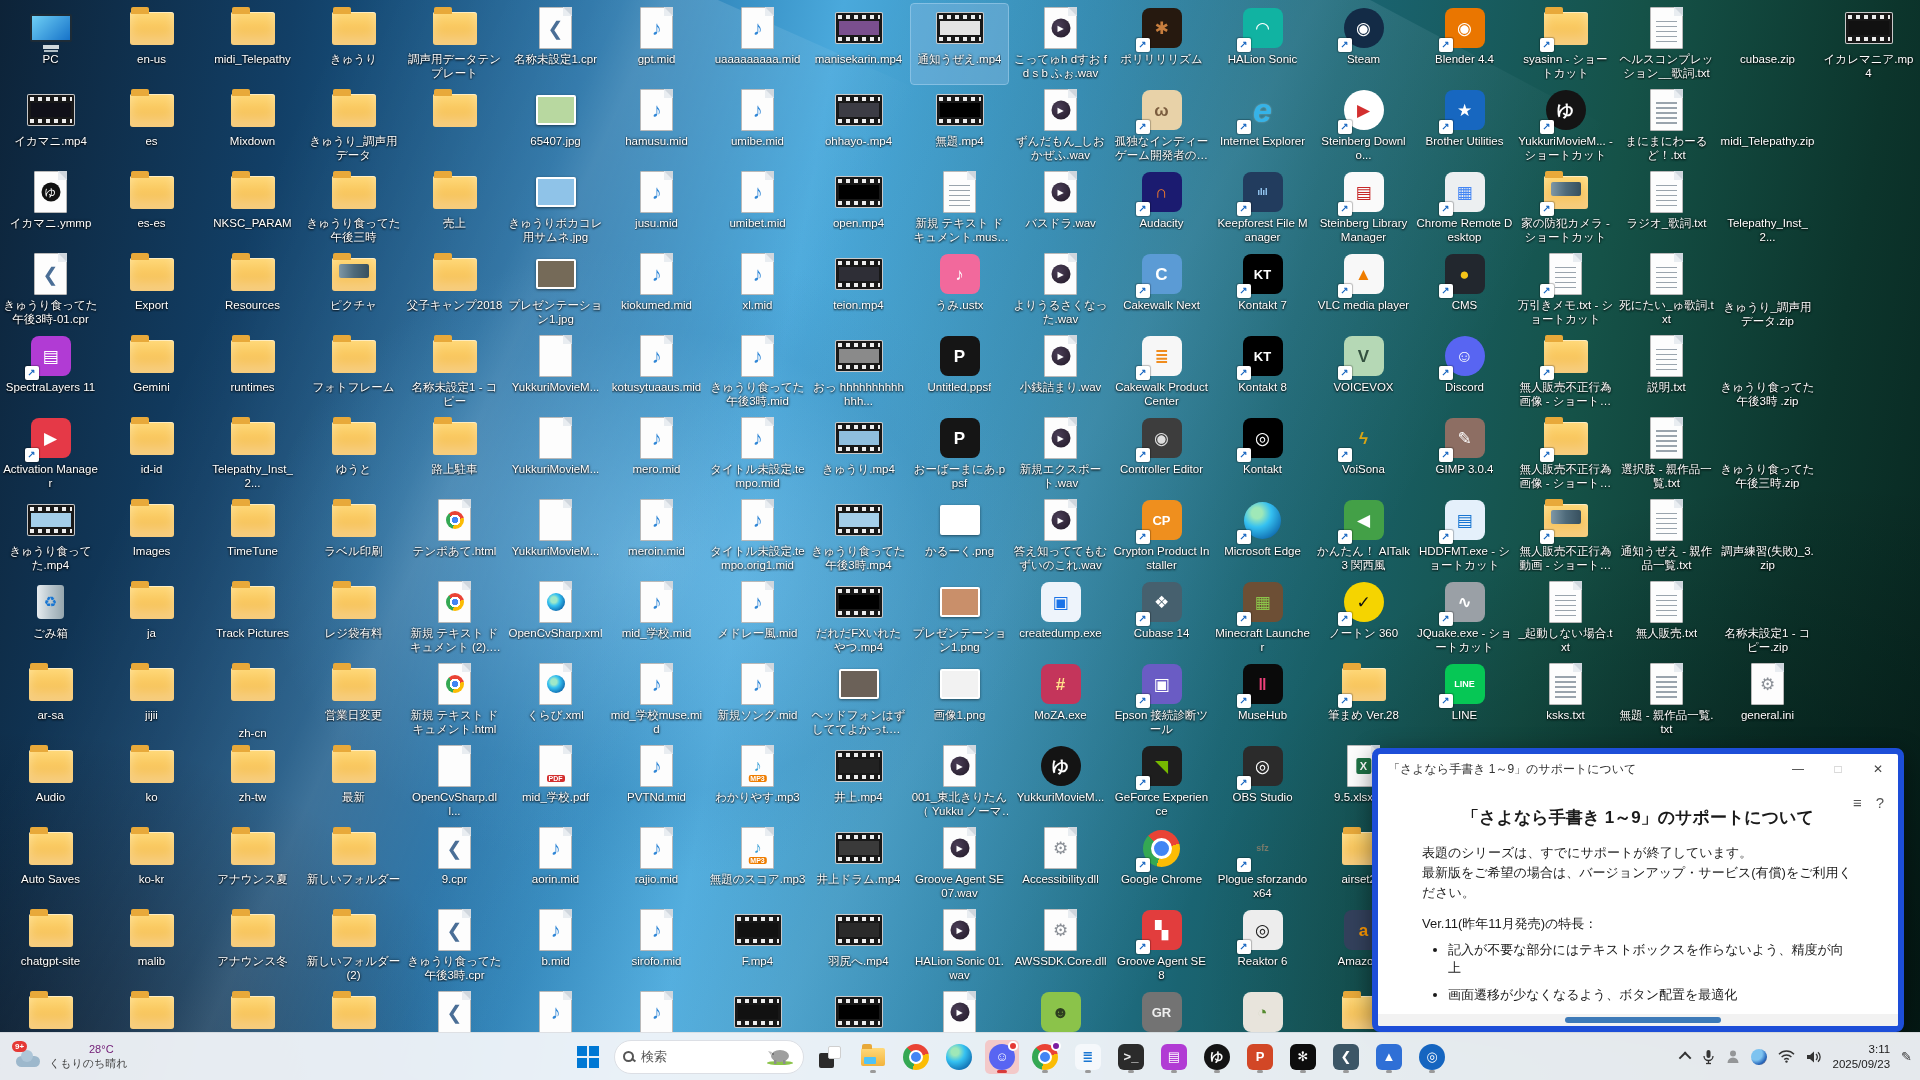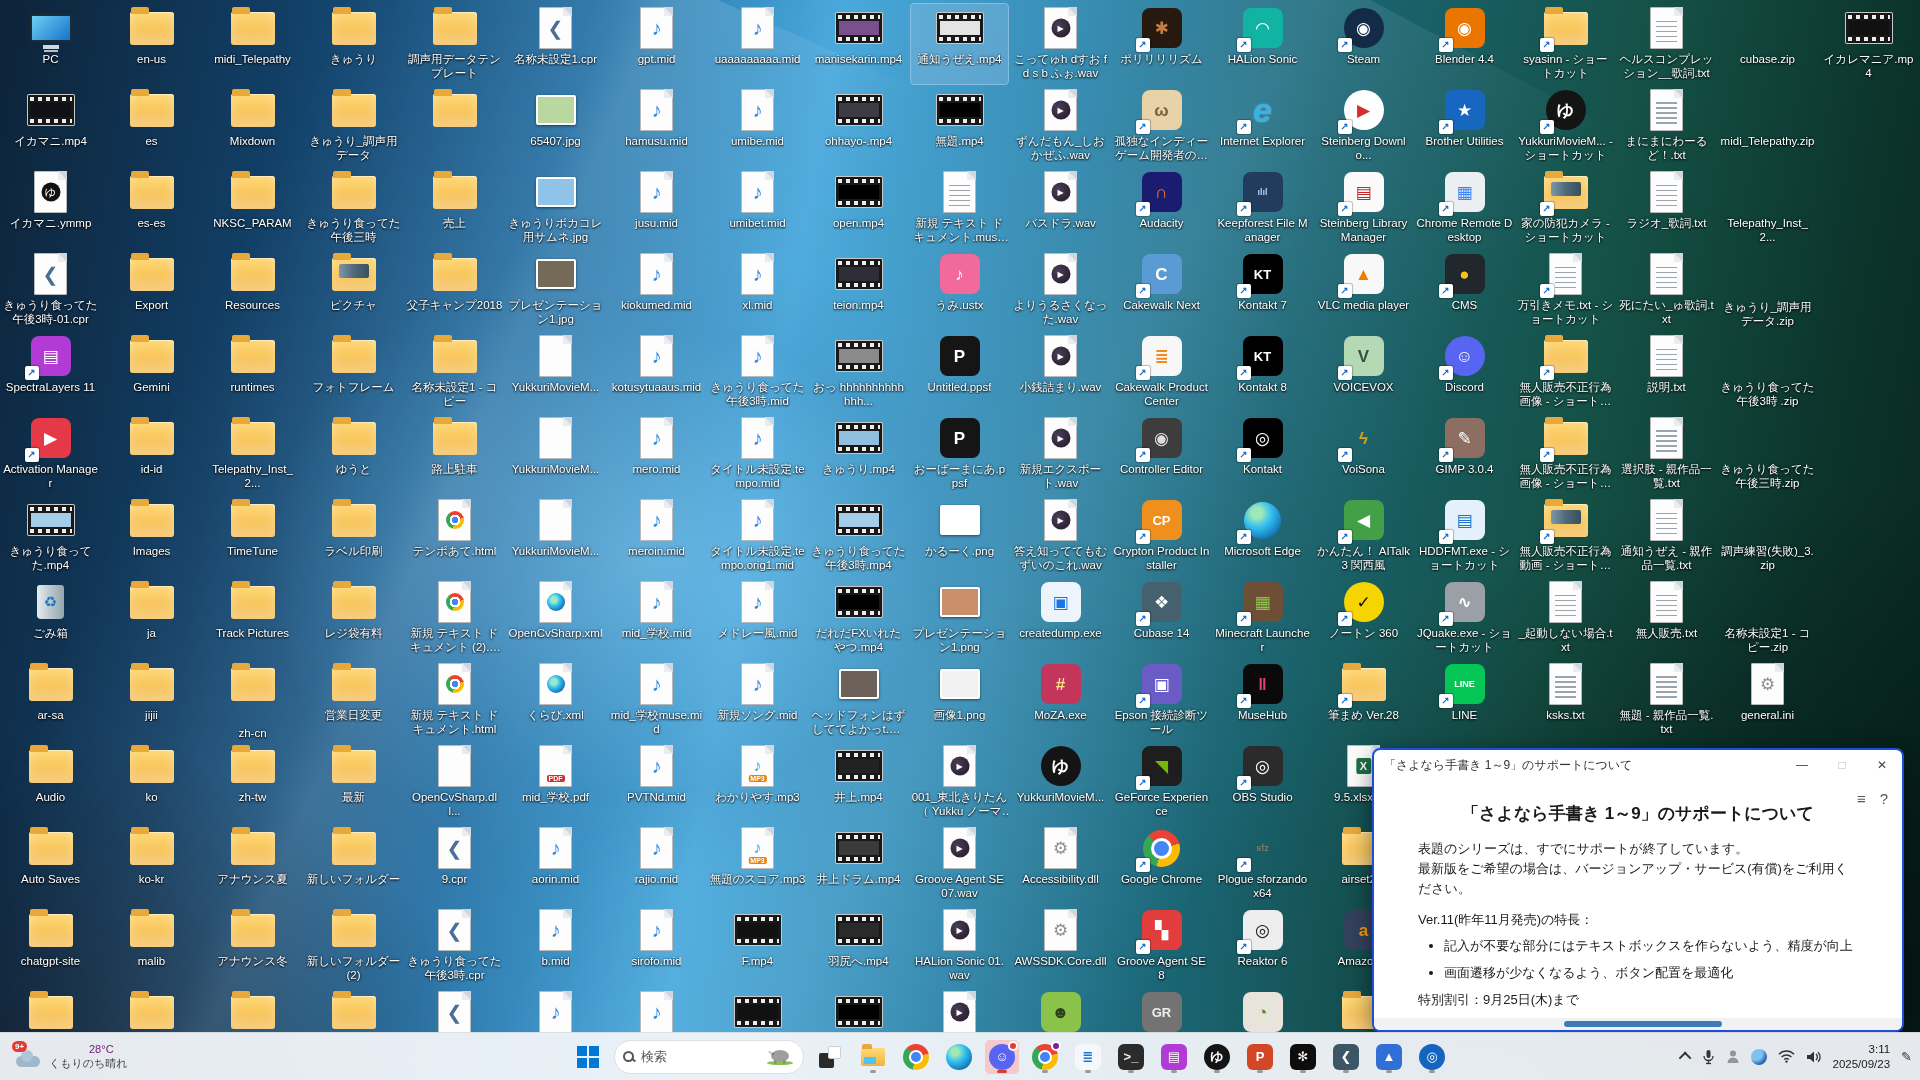--- a/index.html
+++ b/index.html
@@ -80,21 +80,21 @@
   .ic-app .glyph { font-size:17px; }
   .ic-ie .glyph { font-size:34px; font-style:italic; color:#35b3e8; text-shadow:0 0 2px rgba(255,255,255,.4); }
   .ic-chrome { width:37px; height:37px; border-radius:50%;
     background:conic-gradient(from -45deg,#ea4335 0 120deg,#fbbc05 120deg 240deg,#34a853 240deg 360deg); }
   .ic-chrome::after { content:""; width:15px; height:15px; border-radius:50%; background:#4285f4; border:3px solid #fff; }
   .ic-edge { width:37px; height:37px; border-radius:50%; background:radial-gradient(circle at 35% 30%, #9fe8b8 0 15%, #35c1f1 40%, #0b62a8 85%); }
   .sc { position:absolute; left:0; bottom:-2px; width:14px; height:14px; background:#fff; border-radius:2px;
     color:#1565c0; font-size:10px; line-height:14px; text-align:center; font-weight:bold; box-shadow:0 0 1px 1px rgba(0,0,0,.25); }
   
   .dialog { position:absolute; left:1372px; top:748px; width:532px; height:284px; background:#fff; border-radius:8px;
-    box-shadow:0 6px 24px rgba(0,0,0,.45); overflow:hidden; z-index:40; border:2px solid #1d4ed8; }
+    box-shadow:0 6px 24px rgba(0,0,0,.45); overflow:hidden; z-index:40; border:6px solid #1d4ed8; }
   .dlg-titlebar { height:30px; display:flex; align-items:center; padding-left:10px; font-size:12px; color:#333; }
   .dlg-title { flex:1; white-space:nowrap; overflow:hidden; }
   .dlg-btn { width:40px; height:30px; display:flex; align-items:center; justify-content:center; font-size:12px; color:#444; }
   .dlg-btn.max { color:#b9b9b9; }
   .dlg-corner { position:absolute; right:14px; top:40px; display:flex; gap:14px; color:#555; font-size:15px; }
   .dlg-body { padding:8px 44px 0 44px; color:#1a1a1a; }
   .dlg-h { text-align:center; font-weight:bold; font-size:17px; margin:14px 0 14px; }
   .dlg-p { font-size:13px; line-height:1.55; }
   .dlg-ver { font-size:13px; margin-top:12px; }
   .dlg-ul { margin:8px 0 0 26px; font-size:13px; }

